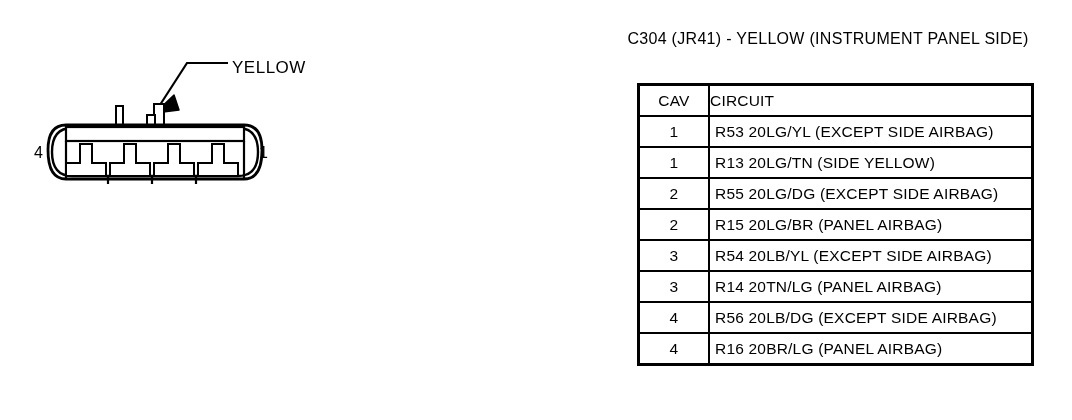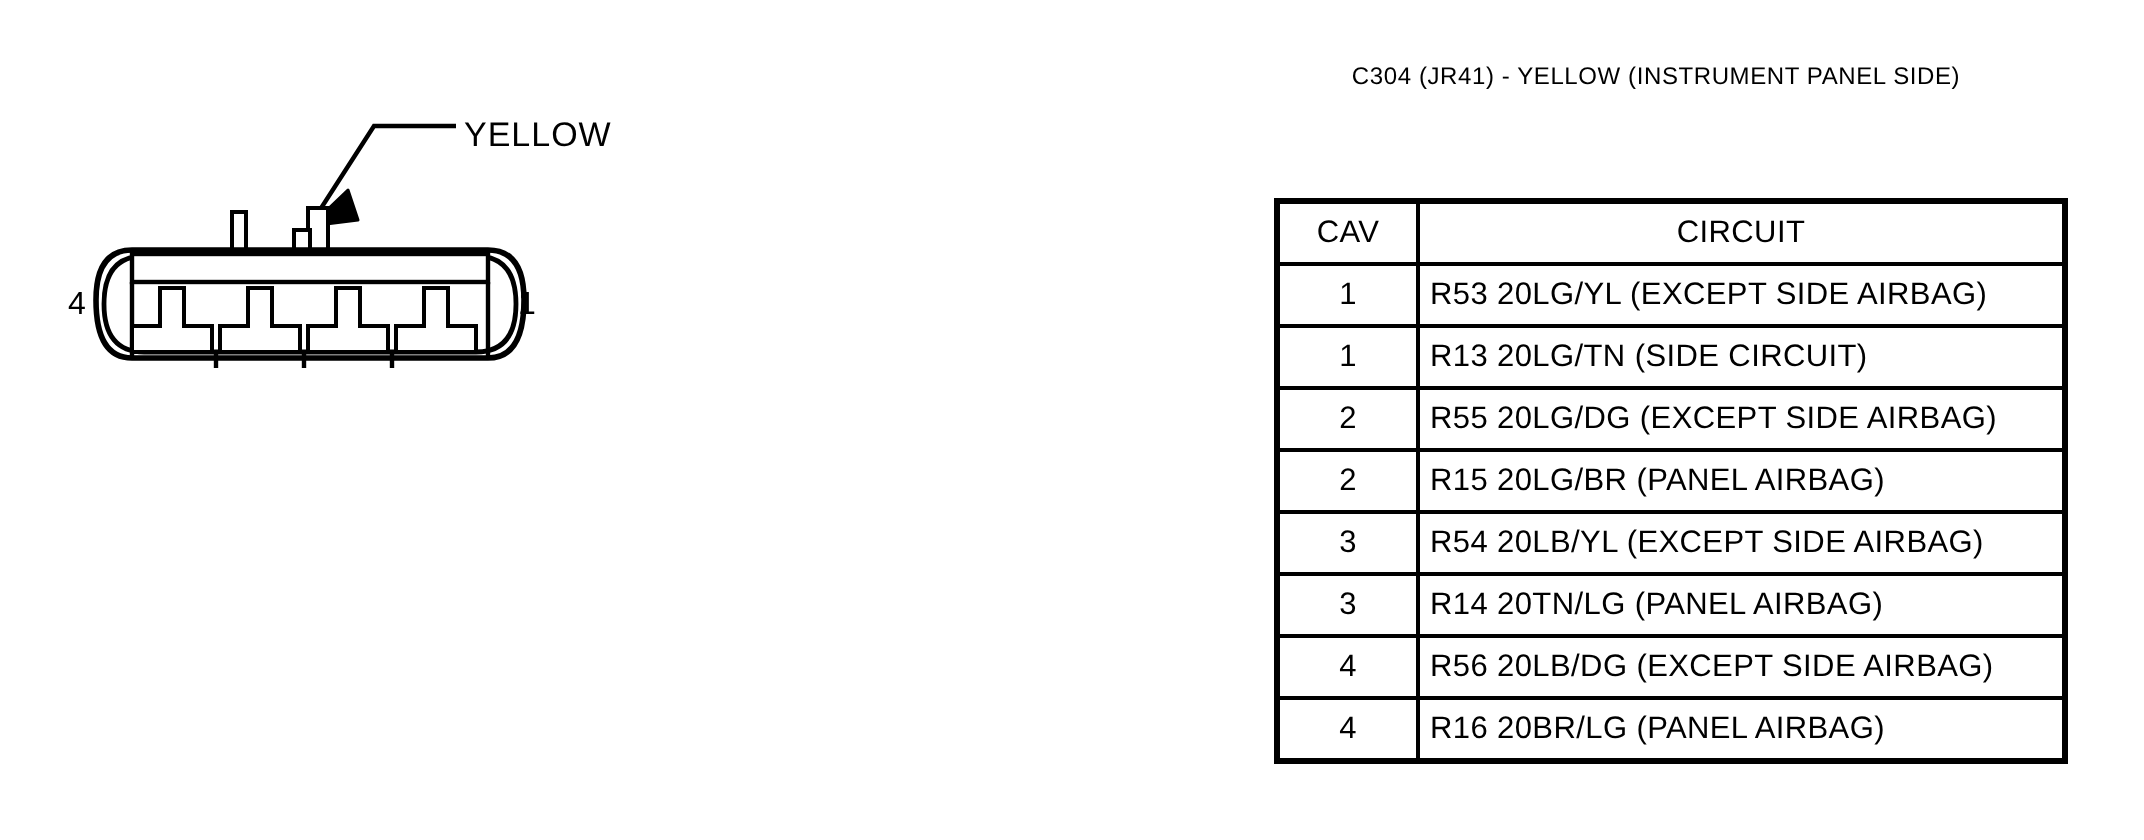--- a/index.html
+++ b/index.html
@@ -62,56 +62,55 @@
   }
 
   
   #cavity-panel {
     position: absolute;
     left: 622px;
     top: 28px;
     width: 430px;
   }
   #table-title {
-    font-size: 12px;
+    font-size: 16px;
     line-height: 21px;
     text-align: center;
     letter-spacing: 0.3px;
     width: 412px;
     margin: 0 0 9px 0;
   }
   #cavity-table {
     position: absolute;
     left: 15px;
     top: 55px;
     border-collapse: collapse;
     border: 3px solid #000;
     width: 397px;
     background: #fff;
-    margin-top: 16px;
   }
   #cavity-table th,
   #cavity-table td {
     border: 2px solid #000;
     height: 29px;
     padding: 0;
     font-weight: normal;
     font-size: 15.5px;
     letter-spacing: 0.2px;
   }
   #cavity-table .col-cav {
     width: 68px;
     text-align: center;
   }
   #cavity-table .col-circuit {
     text-align: left;
     padding-left: 5px;
   }
   #cavity-table thead .col-circuit {
-    text-align: center;
+    text-align: left;
     padding-left: 0;
   }
 </style>
 </head>
 <body>
 
 <div id="connector-diagram">
 
   <svg id="connector-svg" width="340" height="175" viewBox="0 0 340 175">
 
@@ -173,21 +172,21 @@
       </tr>
     </thead>
     <tbody id="cavity-table-body">
 
     <tr>
           <td class="col-cav">1</td>
           <td class="col-circuit">R53 20LG/YL (EXCEPT SIDE AIRBAG)</td>
         </tr>
         <tr>
           <td class="col-cav">1</td>
-          <td class="col-circuit">R13 20LG/TN (SIDE CIRCUIT)</td>
+          <td class="col-circuit">R13 20LG/TN (SIDE YELLOW)</td>
         </tr>
         <tr>
           <td class="col-cav">2</td>
           <td class="col-circuit">R55 20LG/DG (EXCEPT SIDE AIRBAG)</td>
         </tr>
         <tr>
           <td class="col-cav">2</td>
           <td class="col-circuit">R15 20LG/BR (PANEL AIRBAG)</td>
         </tr>
         <tr>

